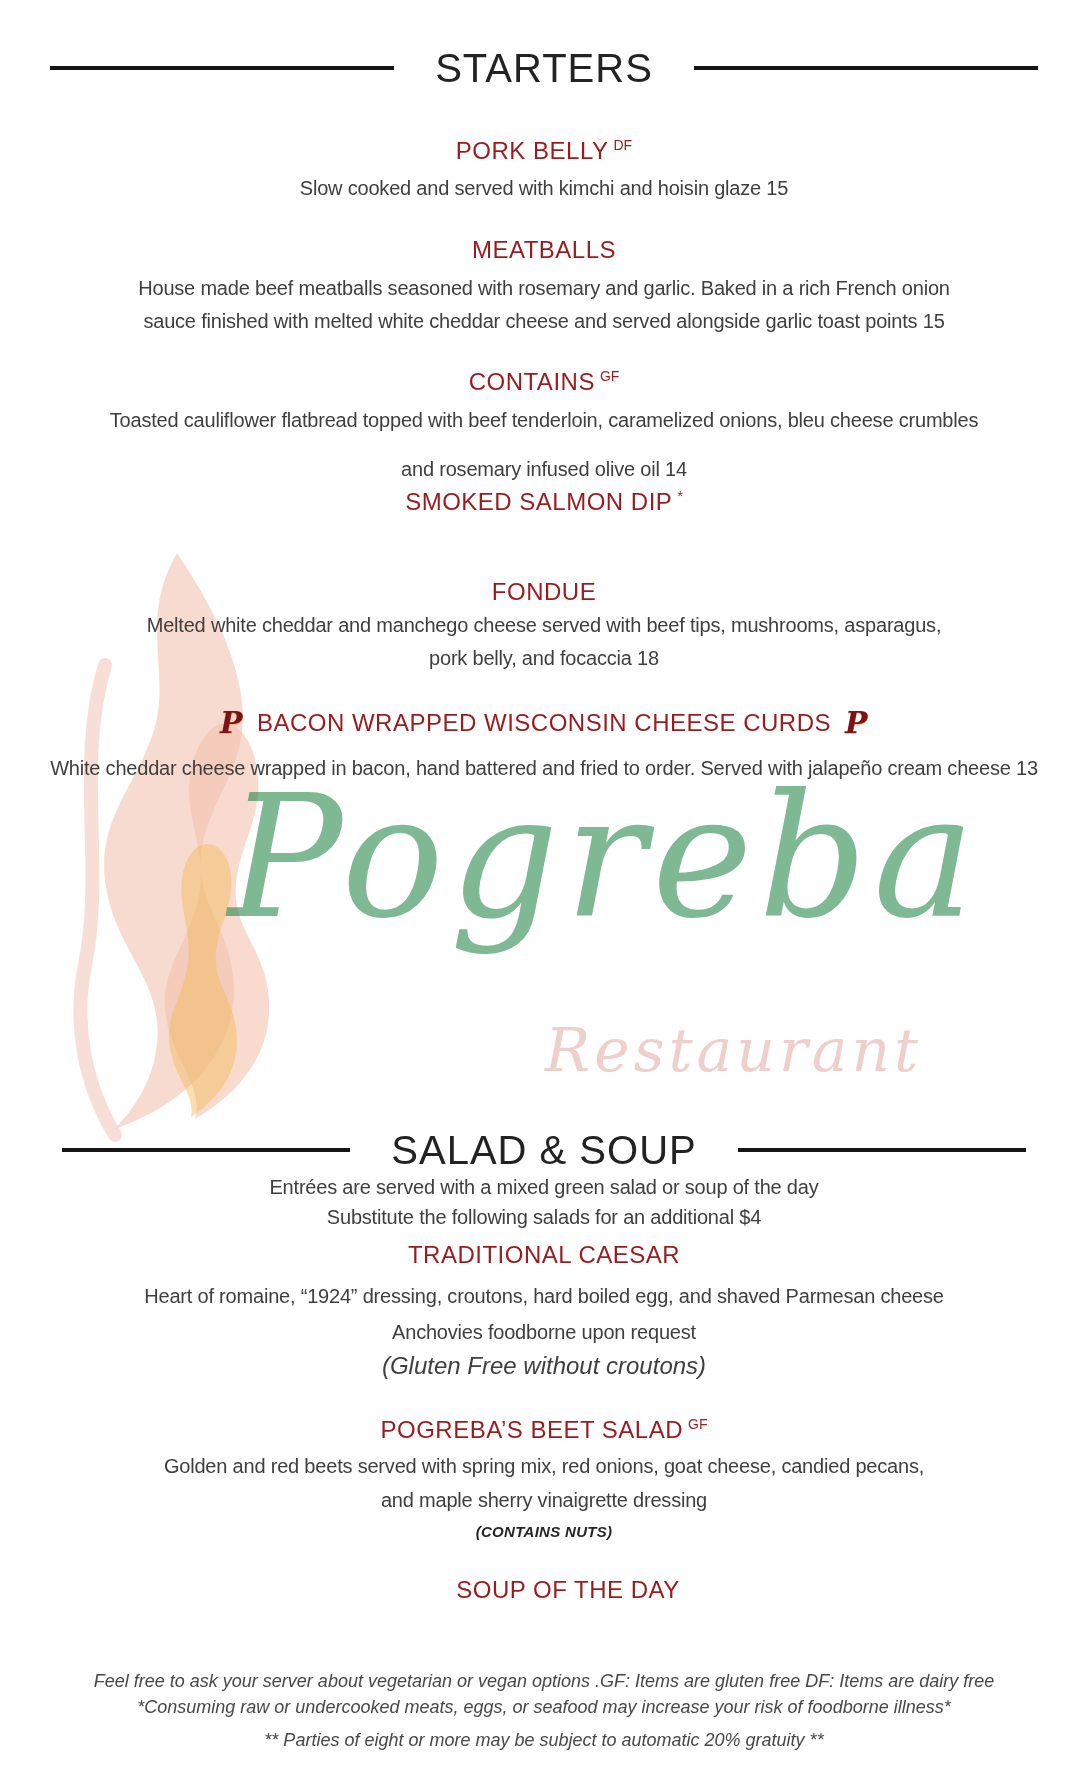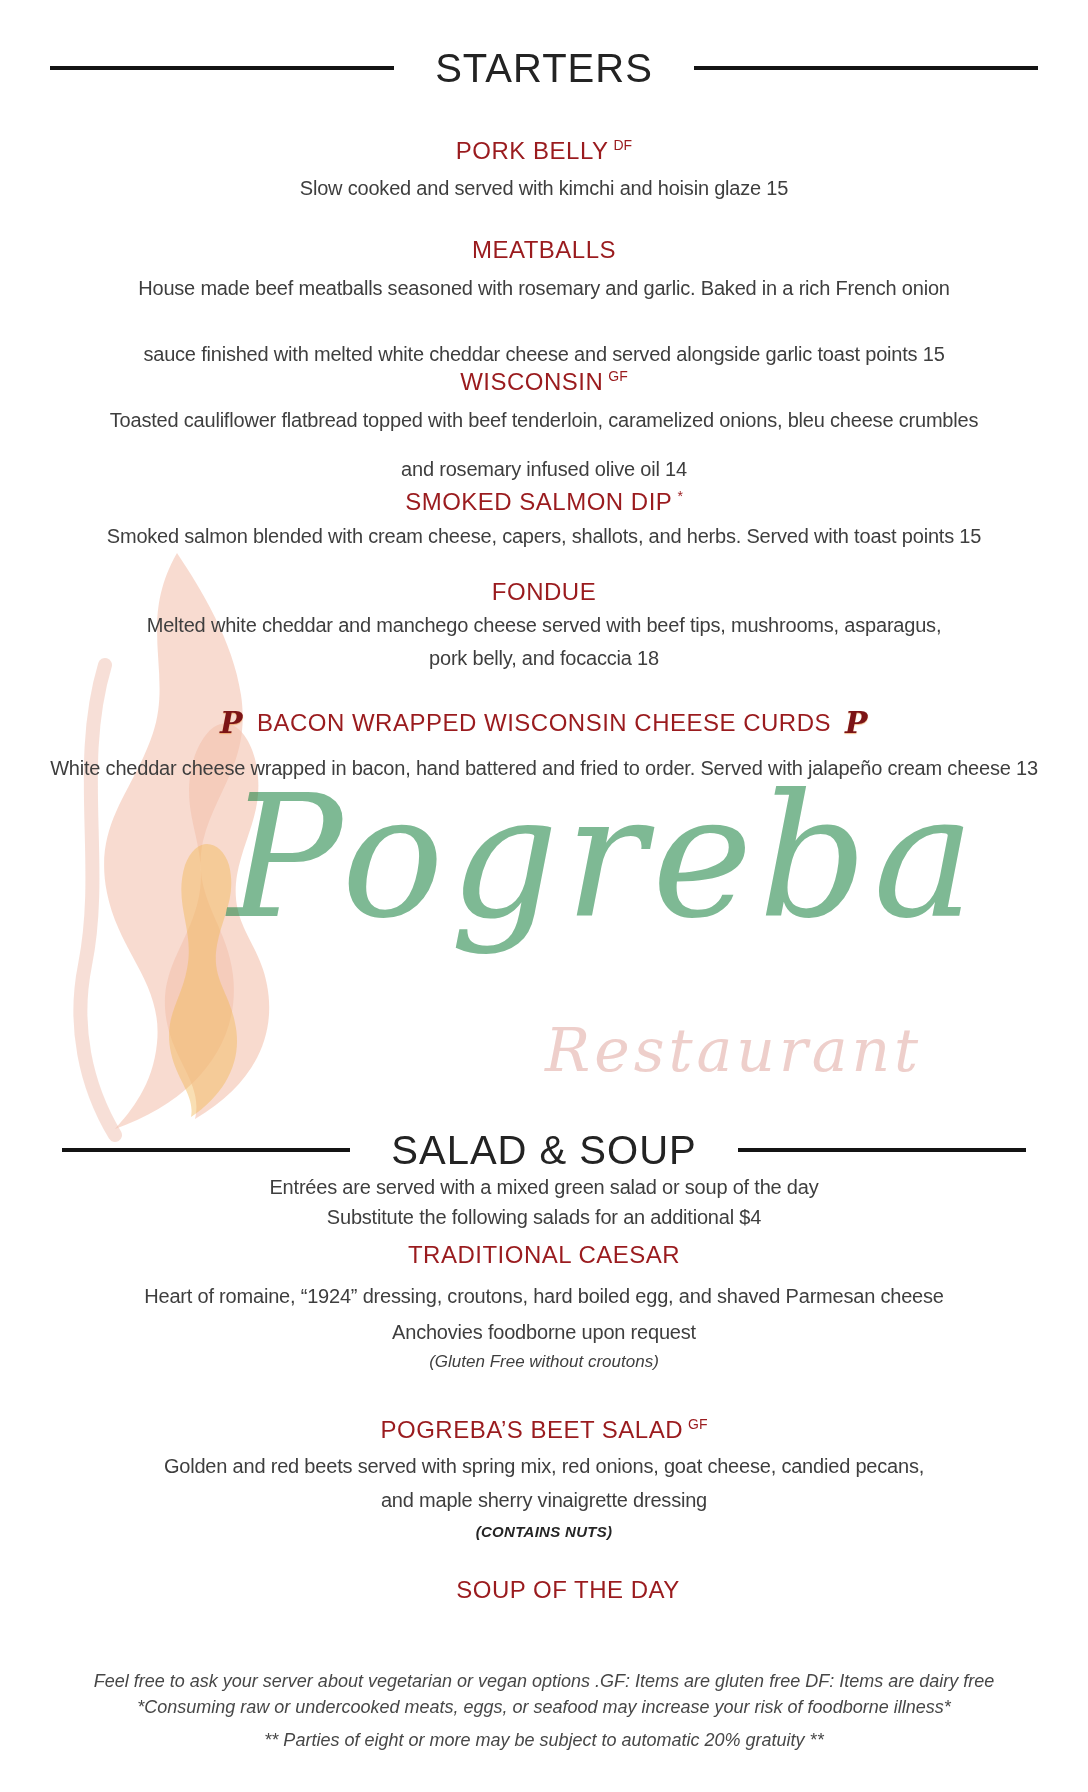--- a/index.html
+++ b/index.html
@@ -33,21 +33,21 @@
   }
   
   .desc{
     position:absolute;left:0;width:100%;text-align:center;z-index:2;
     font-size:20px;line-height:33px;color:#3e3e3e;letter-spacing:-0.2px;
     white-space:nowrap;margin:0;font-weight:400;
   }
   .intro{line-height:30px;}
   .note-italic{
     position:absolute;left:0;width:100%;text-align:center;z-index:2;
-    font-size:17px;font-style:italic;color:#3e3e3e;margin:0;white-space:nowrap;
+    font-size:24px;font-style:italic;color:#3e3e3e;margin:0;white-space:nowrap;
   }
   .note-nuts{
     position:absolute;left:0;width:100%;text-align:center;z-index:2;
     font-size:15px;font-style:italic;font-weight:700;color:#252525;
     letter-spacing:.3px;margin:0;white-space:nowrap;
   }
   
   .footer{
     position:absolute;left:0;width:100%;text-align:center;z-index:2;
     font-size:18px;font-style:italic;color:#474747;
@@ -90,28 +90,27 @@
     <span class="rule"></span>
     <h1 class="sec-title">STARTERS</h1>
     <span class="rule"></span>
   </div>
 
   <h2 class="h-item" style="top:130px;"><span>PORK BELLY</span><span class="sup">DF</span></h2>
   <p class="desc" style="top:172px;">Slow cooked and served with kimchi and hoisin glaze 15</p>
 
   <h2 class="h-item" style="top:235px;"><span>MEATBALLS</span></h2>
   <p class="desc" style="top:272px;">House made beef meatballs seasoned with rosemary and garlic. Baked in a rich French onion</p>
-  <p class="desc" style="top:305px;margin-top:33px;">sauce finished with melted white cheddar cheese and served alongside garlic toast points  15</p>
+  <p class="desc" style="top:305px;">sauce finished with melted white cheddar cheese and served alongside garlic toast points  15</p>
 
-  <h2 class="h-item" style="top:361px;"><span>WISCONSIN</span><span class="sup">GF</span></h2>
+  <h2 class="h-item" style="top:361px;"><span>CONTAINS</span><span class="sup">GF</span></h2>
   <p class="desc" style="top:404px;">Toasted cauliflower flatbread topped with beef tenderloin, caramelized onions, bleu cheese crumbles</p>
   <p class="desc" style="top:453px;">and rosemary infused olive oil   14</p>
 
   <h2 class="h-item" style="top:481px;"><span>SMOKED SALMON DIP</span><span class="sup">*</span></h2>
-  <p class="desc" style="top:520px;">Smoked salmon blended with cream cheese, capers, shallots, and herbs. Served with toast points  15</p>
 
   <h2 class="h-item" style="top:577px;"><span>FONDUE</span></h2>
   <p class="desc" style="top:609px;">Melted white cheddar and manchego cheese served with beef tips, mushrooms, asparagus,</p>
   <p class="desc" style="top:642px;">pork belly, and focaccia 18</p>
 
   <h2 class="h-item" style="top:708px;"><span class="pglyph">P</span><span>BACON WRAPPED WISCONSIN CHEESE CURDS</span><span class="pglyph">P</span></h2>
   <p class="desc" style="top:752px;">White cheddar cheese wrapped in bacon, hand battered and fried to order. Served with jalapeño cream cheese  13</p>
 
   <div class="sec-header" style="top:1120px;height:60px;padding:0 62px 0 62px;">
     <span class="rule"></span>

